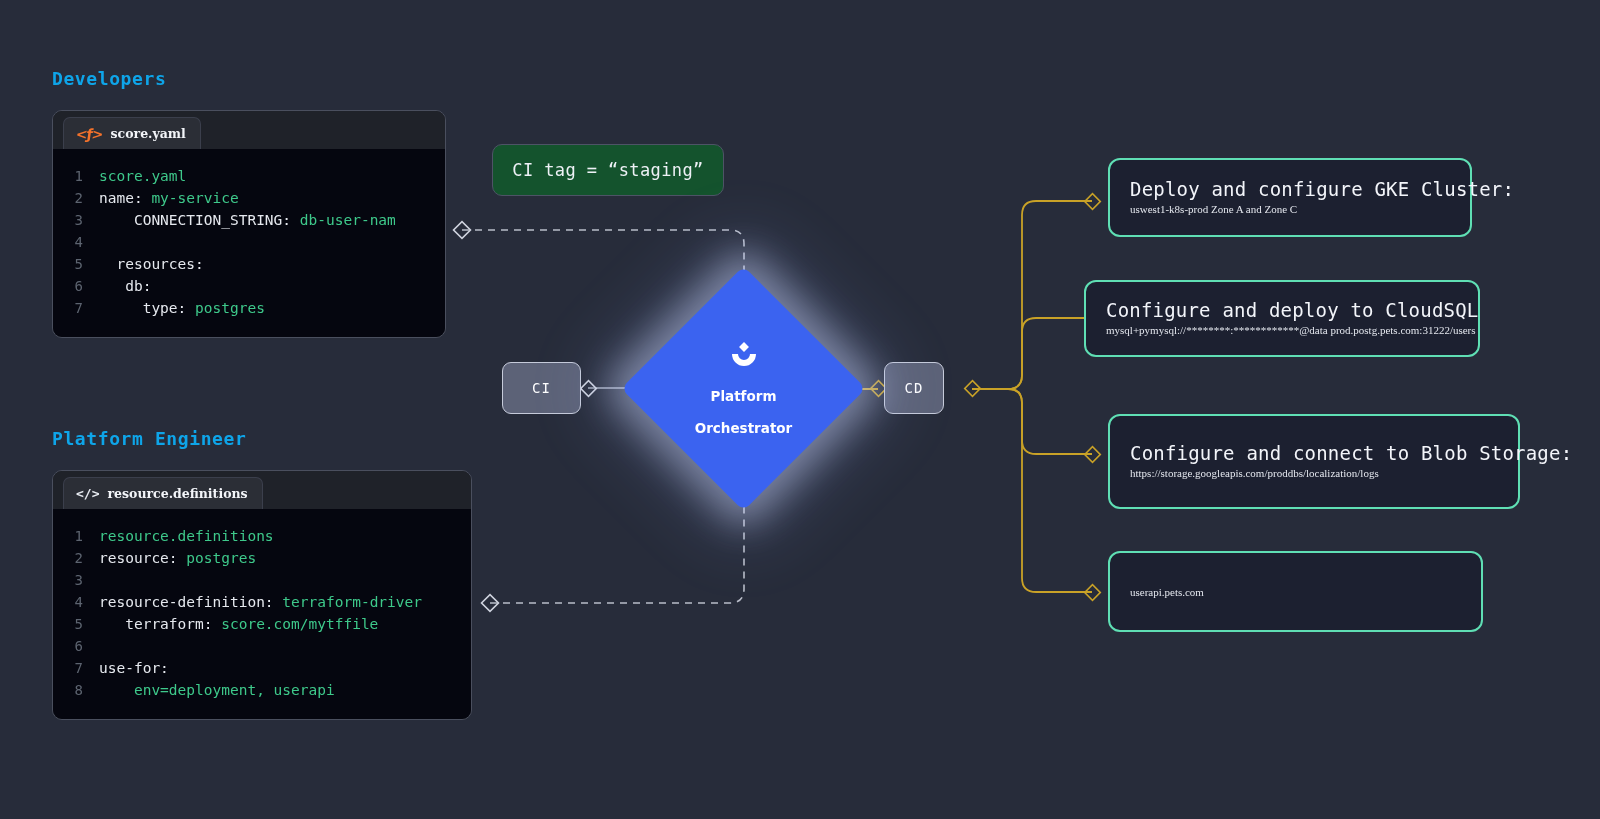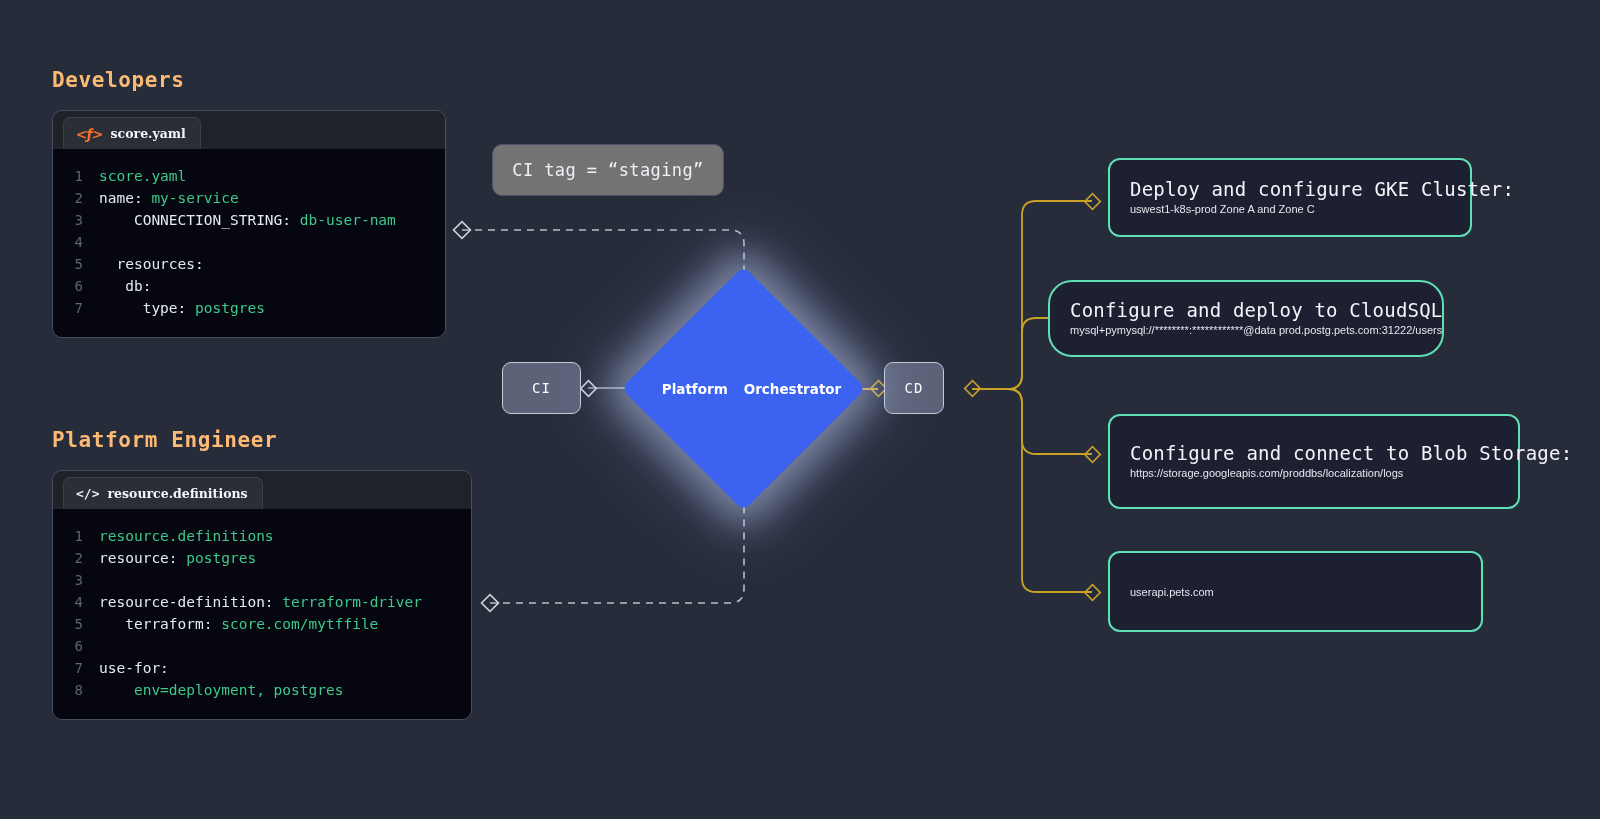--- a/index.html
+++ b/index.html
@@ -9,23 +9,23 @@
     font-family: "DejaVu Sans Mono", monospace;
     overflow: hidden;
   }
   #stage { position: relative; width: 1600px; height: 819px; }
 
   
   .section-title {
     position: absolute;
     font-family: "DejaVu Sans Mono", monospace;
     font-weight: bold;
-    font-size: 21px;
+    font-size: 18px;
     letter-spacing: .6px;
-    color: #fdba74;
+    color: #0ea5e9;
   }
   #dev-title { left: 52px; top: 68px; }
   #pe-title  { left: 52px; top: 428px; }
 
   
   .code-panel {
     position: absolute;
     border: 1px solid #4a4f5e;
     border-radius: 10px;
     background: #1f2229;
@@ -92,21 +92,21 @@
   .ctxt { color: #e6e9ef; }
   .ctxt .g { color: #3ec98b; }
 
   
   #ci-tag-box {
     position: absolute;
     left: 492px; top: 144px;
     width: 232px; height: 52px;
     border: 1px solid #4e5366;
     border-radius: 10px;
-    background: #737373;
+    background: #14532d;
     display: flex; align-items: center; justify-content: center;
     font-family: "DejaVu Sans Mono", monospace;
     font-size: 17px;
     color: #eef1f6;
     letter-spacing: .4px;
   }
 
   
   .stage-node {
     position: absolute;
@@ -131,21 +131,21 @@
   #orchestrator-glow {
     position: absolute; inset: 0;
     transform: rotate(45deg);
     background: #3b63f0;
     border-radius: 8px;
     box-shadow: 0 0 34px 16px rgba(210,220,255,.42),
                 0 0 70px 28px rgba(150,175,255,.20);
   }
   #orchestrator-face {
     position: absolute; inset: 0;
-    display: flex; 
+    display: flex; flex-direction: column;
     align-items: center; justify-content: center;
     gap: 16px;
   }
   #orch-icon { width: 36px; height: 30px; display: block; }
   .orch-label {
     font-family: "DejaVu Sans", sans-serif;
     font-size: 13.5px;
     line-height: 16px;
     color: #ffffff;
     text-align: center;
@@ -164,27 +164,27 @@
   .out-title {
     font-family: "DejaVu Sans Mono", monospace;
     font-size: 19px;
     color: #f3f5fa;
     letter-spacing: .2px;
     white-space: nowrap;
     text-align: center;
   }
   .out-sub {
     margin-top: 3px;
-    font-family: Liberation Sans, sans-serif;
+    font-family: Liberation Serif, serif;
     font-size: 11px;
     color: #e4e7ee;
     white-space: nowrap;
   }
   #out-0 { left: 1108px; top: 158px; width: 364px; height: 79px; }
-  #out-1 { left: 1048px; top: 280px; width: 396px; height: 77px; border-radius: 24px; }
+  #out-1 { left: 1084px; top: 280px; width: 396px; height: 77px; }
   #out-2 { left: 1108px; top: 414px; width: 412px; height: 95px; }
   #out-3 { left: 1108px; top: 551px; width: 375px; height: 81px; }
 
   
   #wires { position: absolute; left: 0; top: 0; width: 1600px; height: 819px; pointer-events: none; }
 </style>
 </head>
 <body>
 
 <div id="stage">
@@ -251,21 +251,21 @@
       </div>
     </div>
     <div class="code-body" id="resource-body">
         <div class="code-line"><span class="ln">1</span><span class="ctxt"><span class="g">resource.definitions</span></span></div>
         <div class="code-line"><span class="ln">2</span><span class="ctxt">resource: <span class="g">postgres</span></span></div>
         <div class="code-line"><span class="ln">3</span><span class="ctxt"> </span></div>
         <div class="code-line"><span class="ln">4</span><span class="ctxt">resource-definition: <span class="g">terraform-driver</span></span></div>
         <div class="code-line"><span class="ln">5</span><span class="ctxt">   terraform: <span class="g">score.com/mytffile</span></span></div>
         <div class="code-line"><span class="ln">6</span><span class="ctxt"> </span></div>
         <div class="code-line"><span class="ln">7</span><span class="ctxt">use-for:</span></div>
-        <div class="code-line"><span class="ln">8</span><span class="ctxt"><span class="g">    env=deployment, postgres</span></span></div>
+        <div class="code-line"><span class="ln">8</span><span class="ctxt"><span class="g">    env=deployment, userapi</span></span></div>
       </div>
   </div>
 
   <div id="ci-tag-box">CI tag = “staging”</div>
 
   <div class="stage-node" id="node-ci">CI</div>
   <div class="stage-node" id="node-cd">CD</div>
 
   <div id="orchestrator-wrap">
     <div id="orchestrator-glow"></div>

